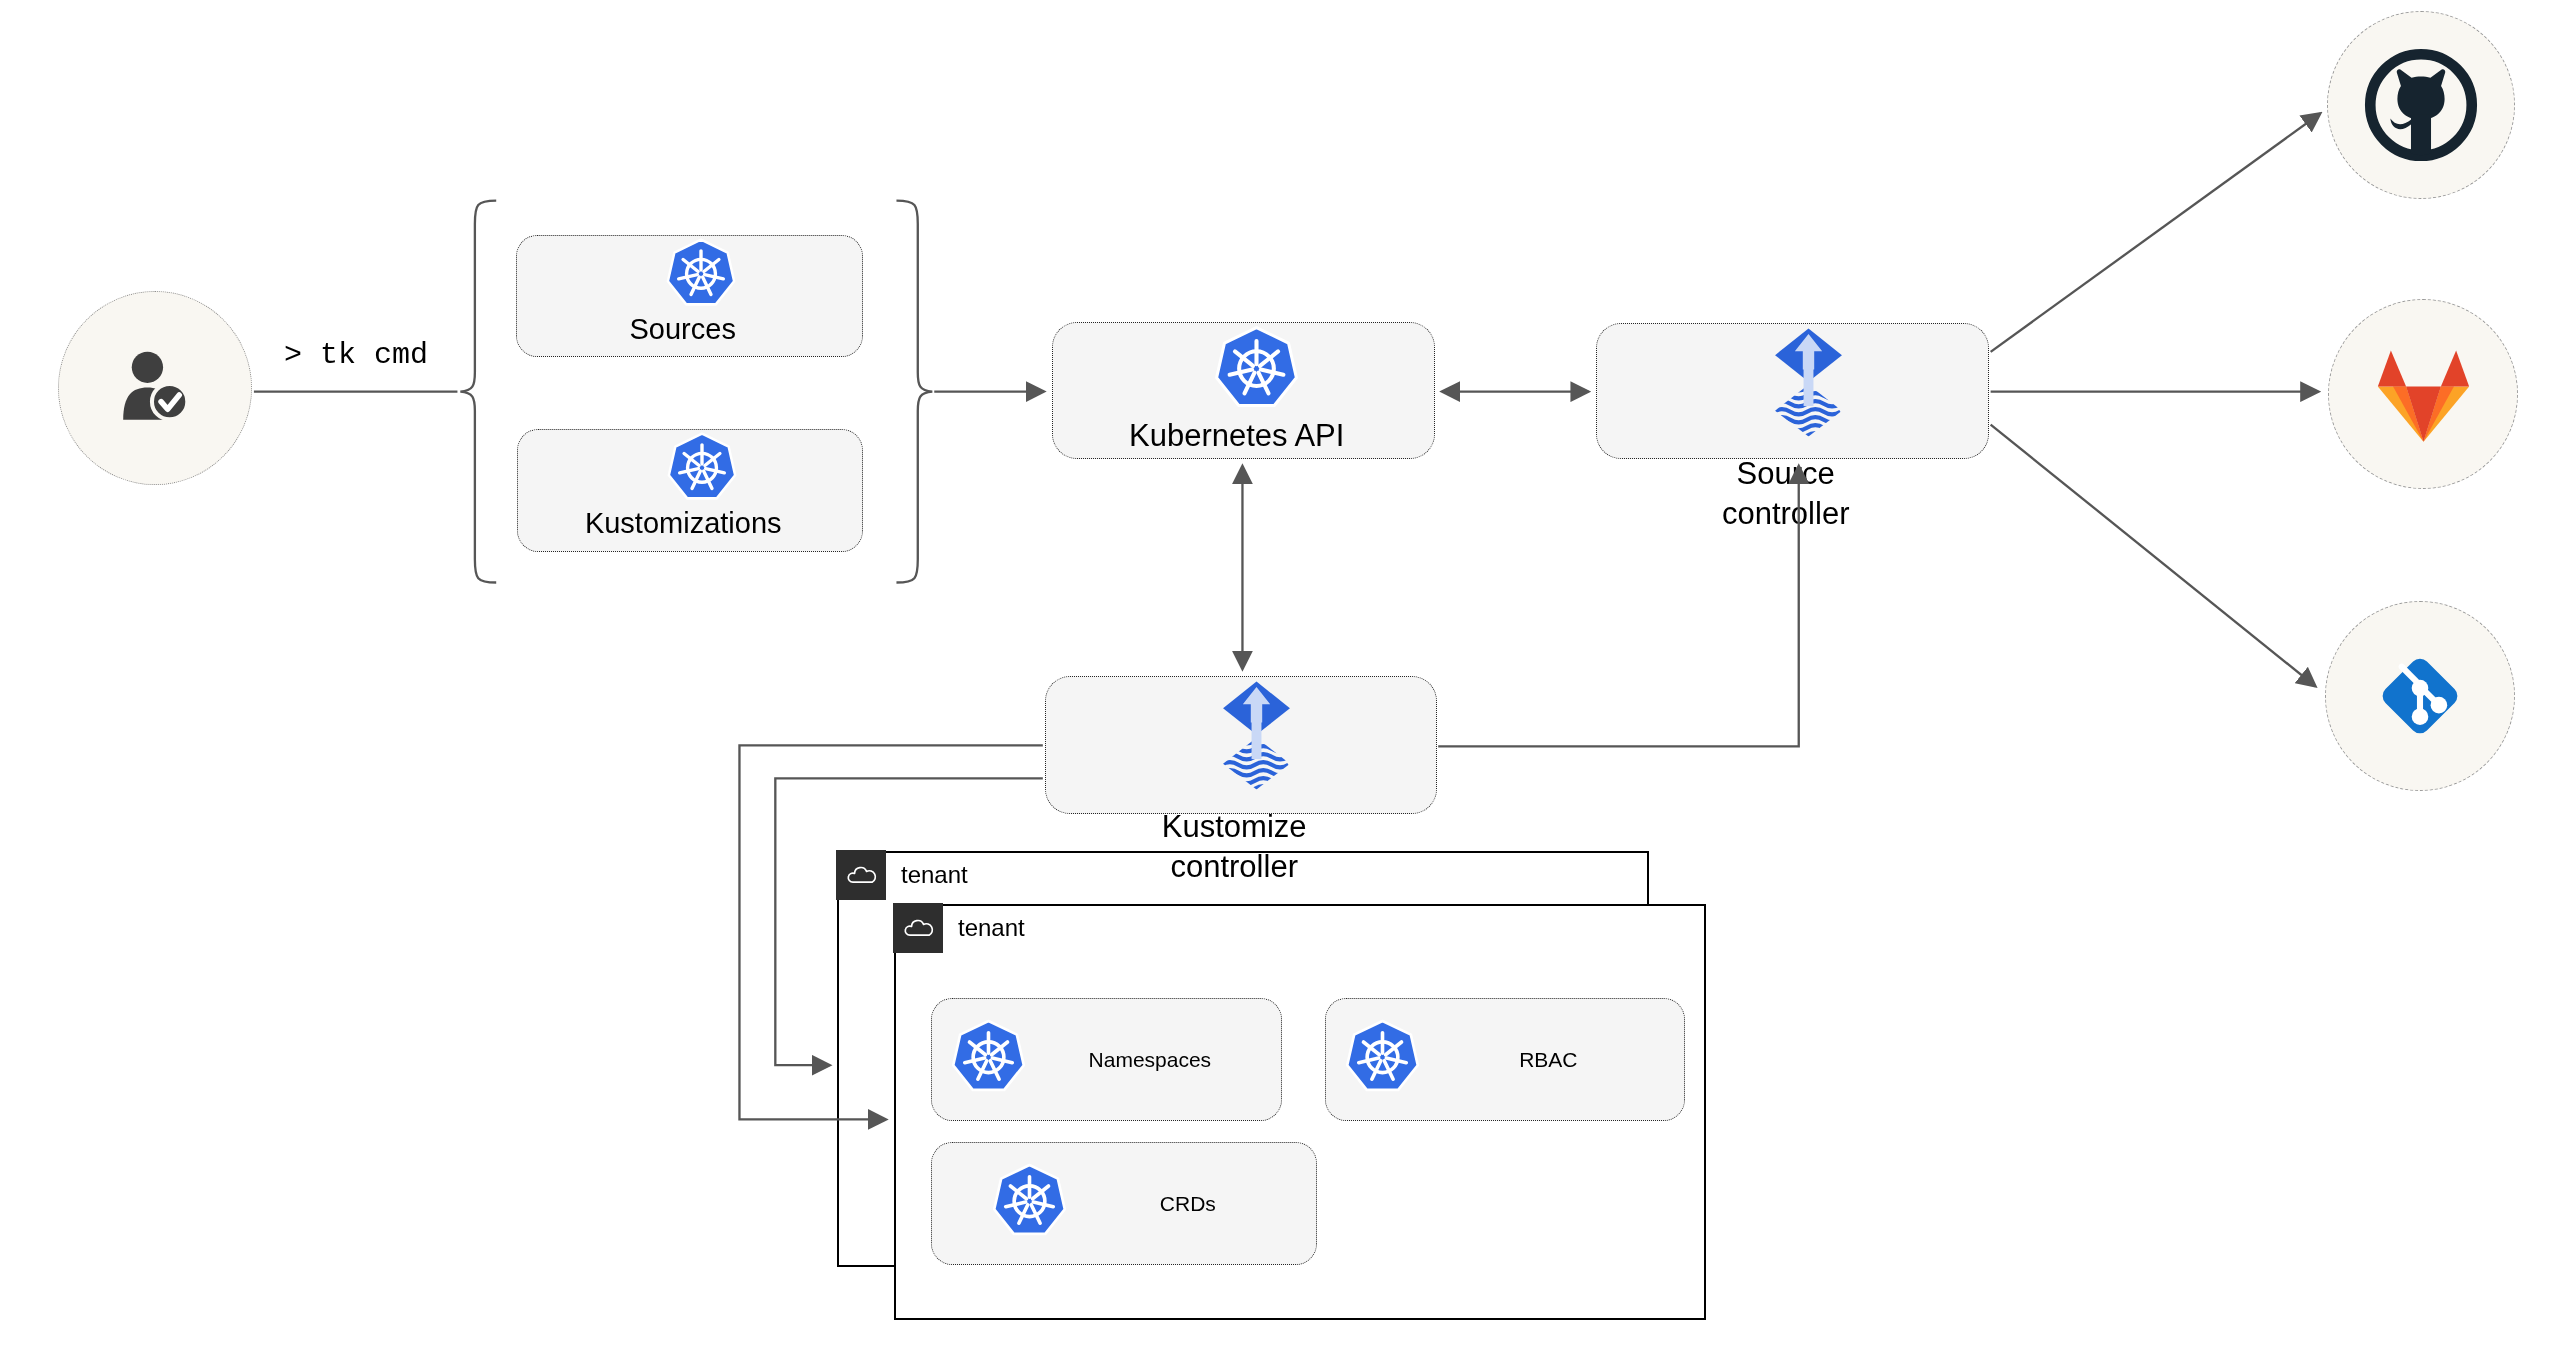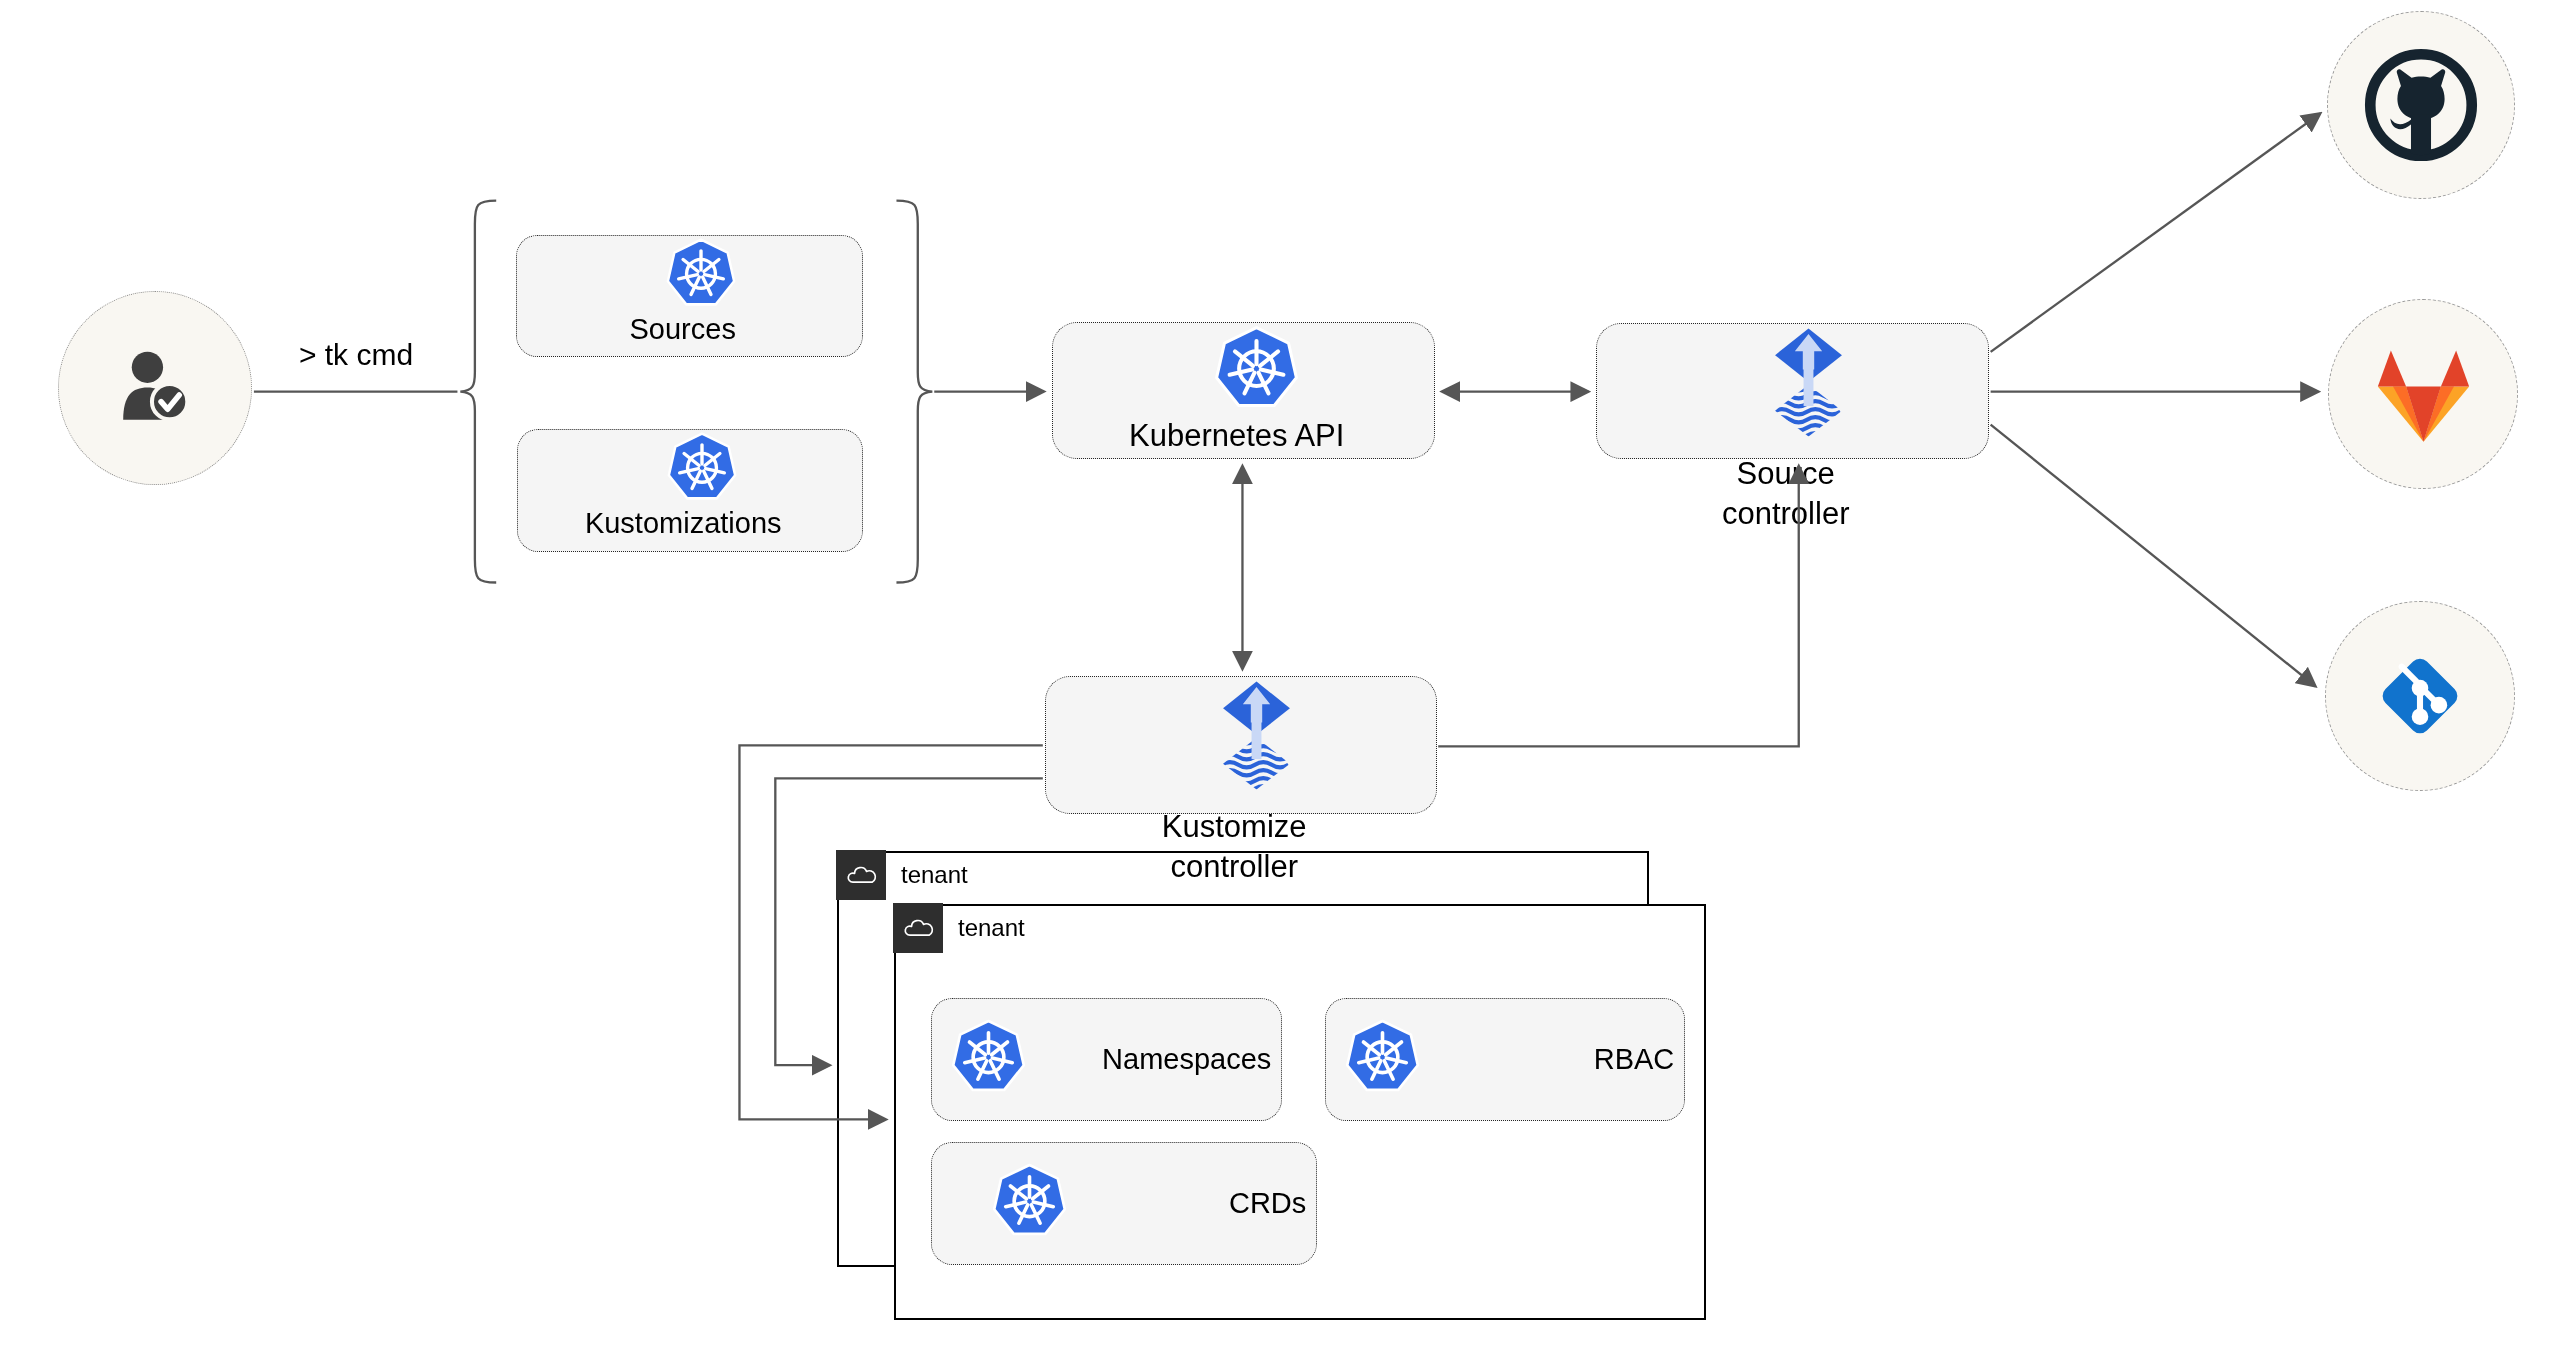--- a/index.html
+++ b/index.html
@@ -53,21 +53,21 @@
     background:var(--tenant-tab);display:flex;align-items:center;justify-content:center;
   }
   .tenant .tlabel{
     position:absolute;left:62px;top:-2.9px;height:50px;display:flex;align-items:center;font-size:24px;
   }
   .res{
     position:absolute;background:var(--node-fill);
     border:1.9px dotted var(--node-border);border-radius:21.3px;
     display:flex;align-items:center;box-sizing:border-box;
   }
-  .res .lbl{flex:1;text-align:right;font-size:29px;padding-right:9.7px;}
+  .res .lbl{flex:1;text-align:center;font-size:21px;padding-right:9.7px;}
 </style>
 </head>
 <body>
 
 <div class="canvas">
 
   <svg class="defs" aria-hidden="true">
     <defs>
       <symbol id="sym-k8s" viewBox="0 0 100 104">
         <polygon points="50,5 86,22.3 94.8,61.2 70,92.4 30,92.4 5.2,61.2 14,22.3" fill="var(--k8s-blue)" stroke="#fff" stroke-width="3.4" stroke-linejoin="round"></polygon>
@@ -181,21 +181,21 @@
       <path d="M2054 404 L2392 404" marker-end="url(#arrow)"></path>
       <path d="M2054 438 L2389 708" marker-end="url(#arrow)"></path>
     </g>
   </svg>
 
   <div class="circle dotted" style="left:58px;top:291px;width:194px;height:194px;">
     <svg width="101" height="101" viewBox="0 0 104 104">
         <use href="#sym-person"></use>
       </svg>
   </div>
-  <div class="free-label" style="left:269px;top:338px;width:174px;">&gt; tk cmd</div>
+  <div class="free-label" style="left:269px;top:338px;width:174px;font-family:Liberation Mono, monospace;">&gt; tk cmd</div>
 
   <div class="node" style="left:516px;top:235px;width:347px;height:122px;border-radius:21.3px;">
     <span class="icon" style="margin-left:23px;">
       <svg width="74" height="77" viewBox="0 0 76 79">
           <use href="#sym-k8s"></use>
         </svg>
     </span>
     <span class="lbl">Sources</span>
   </div>
 

